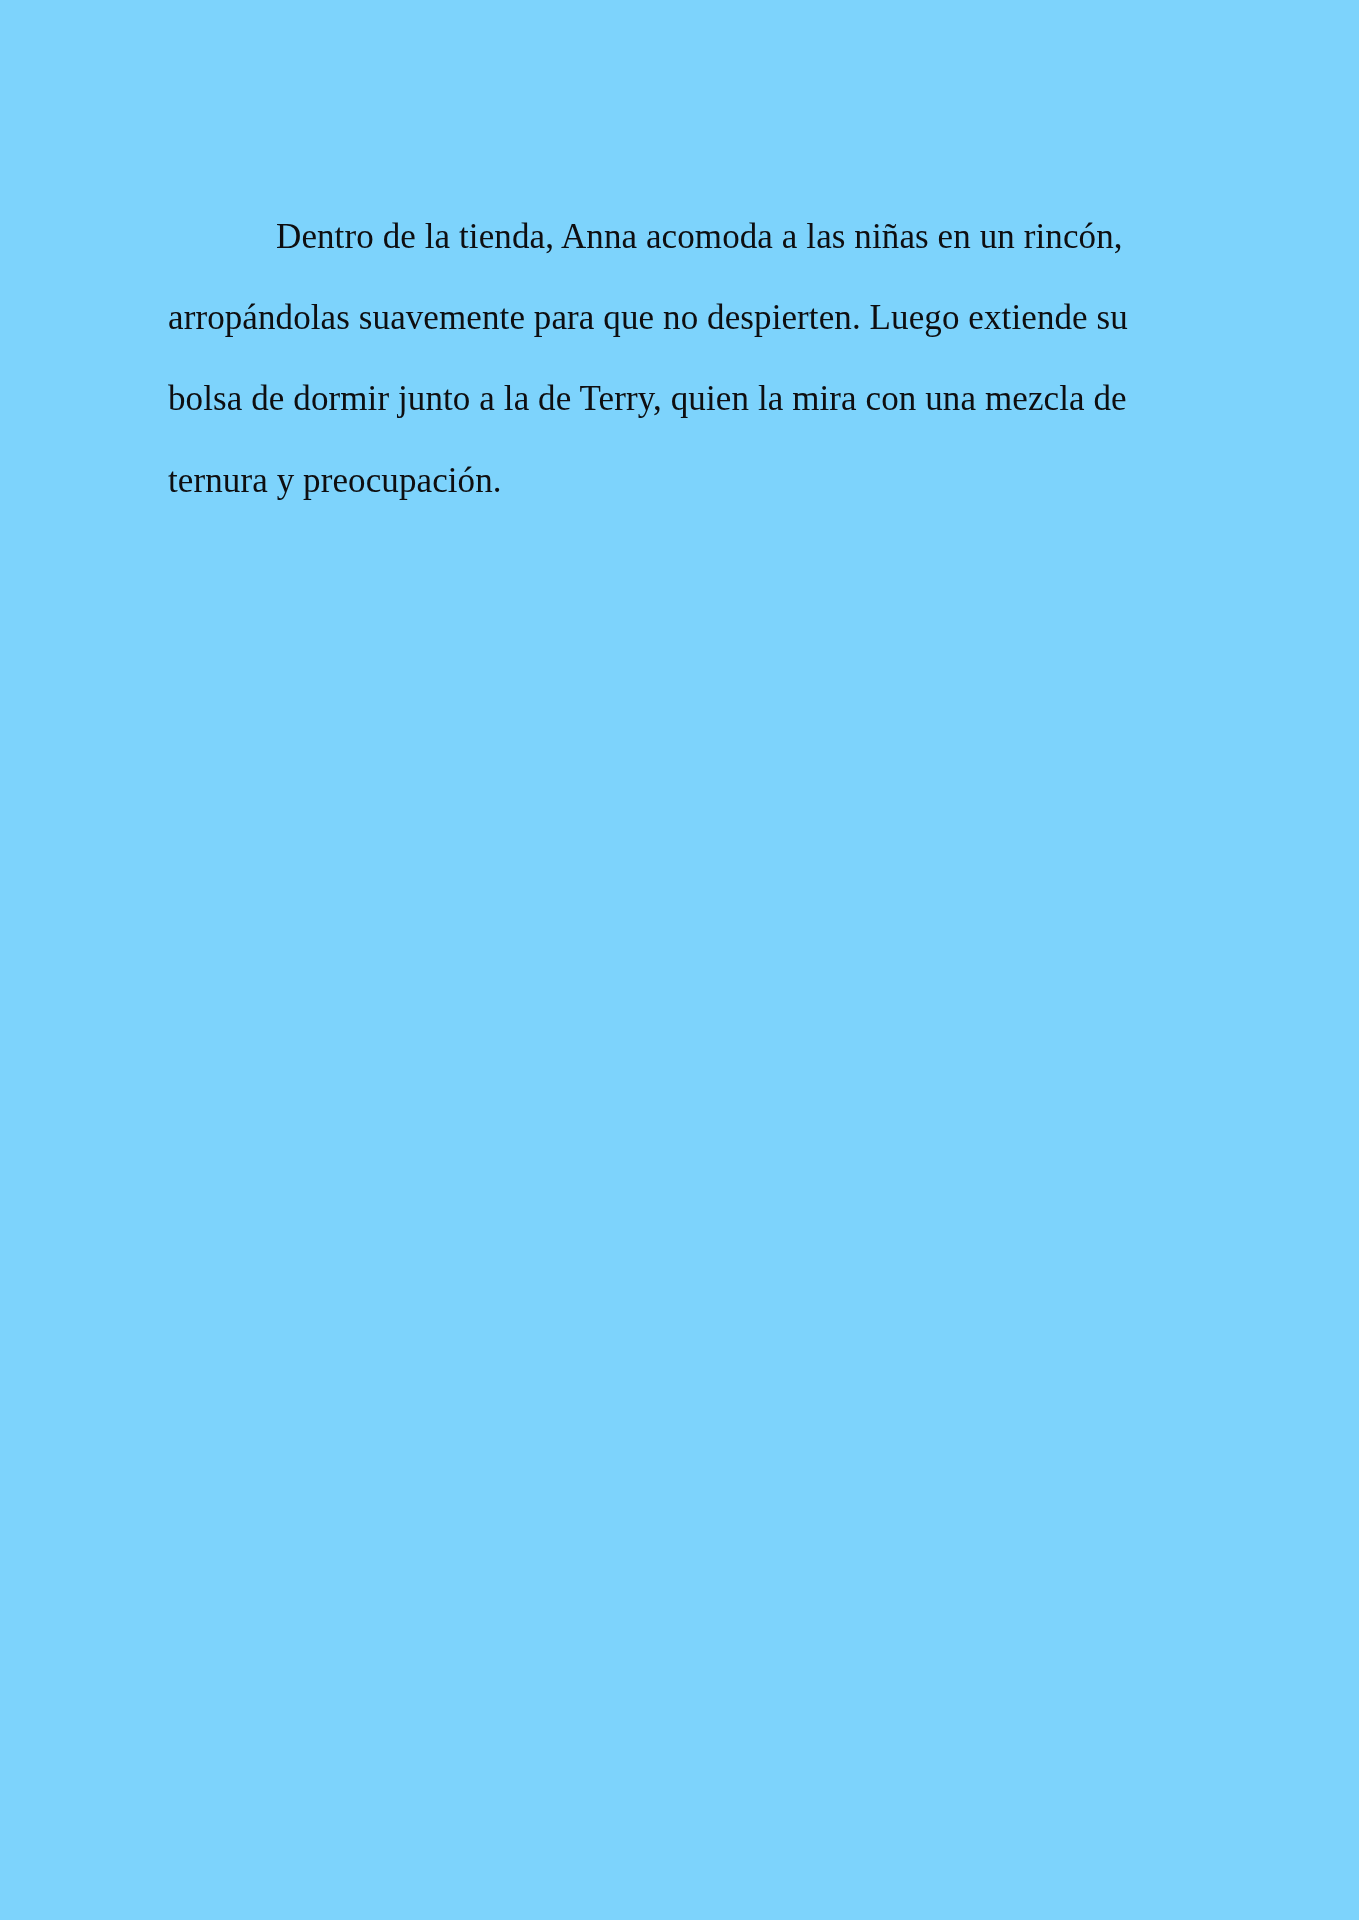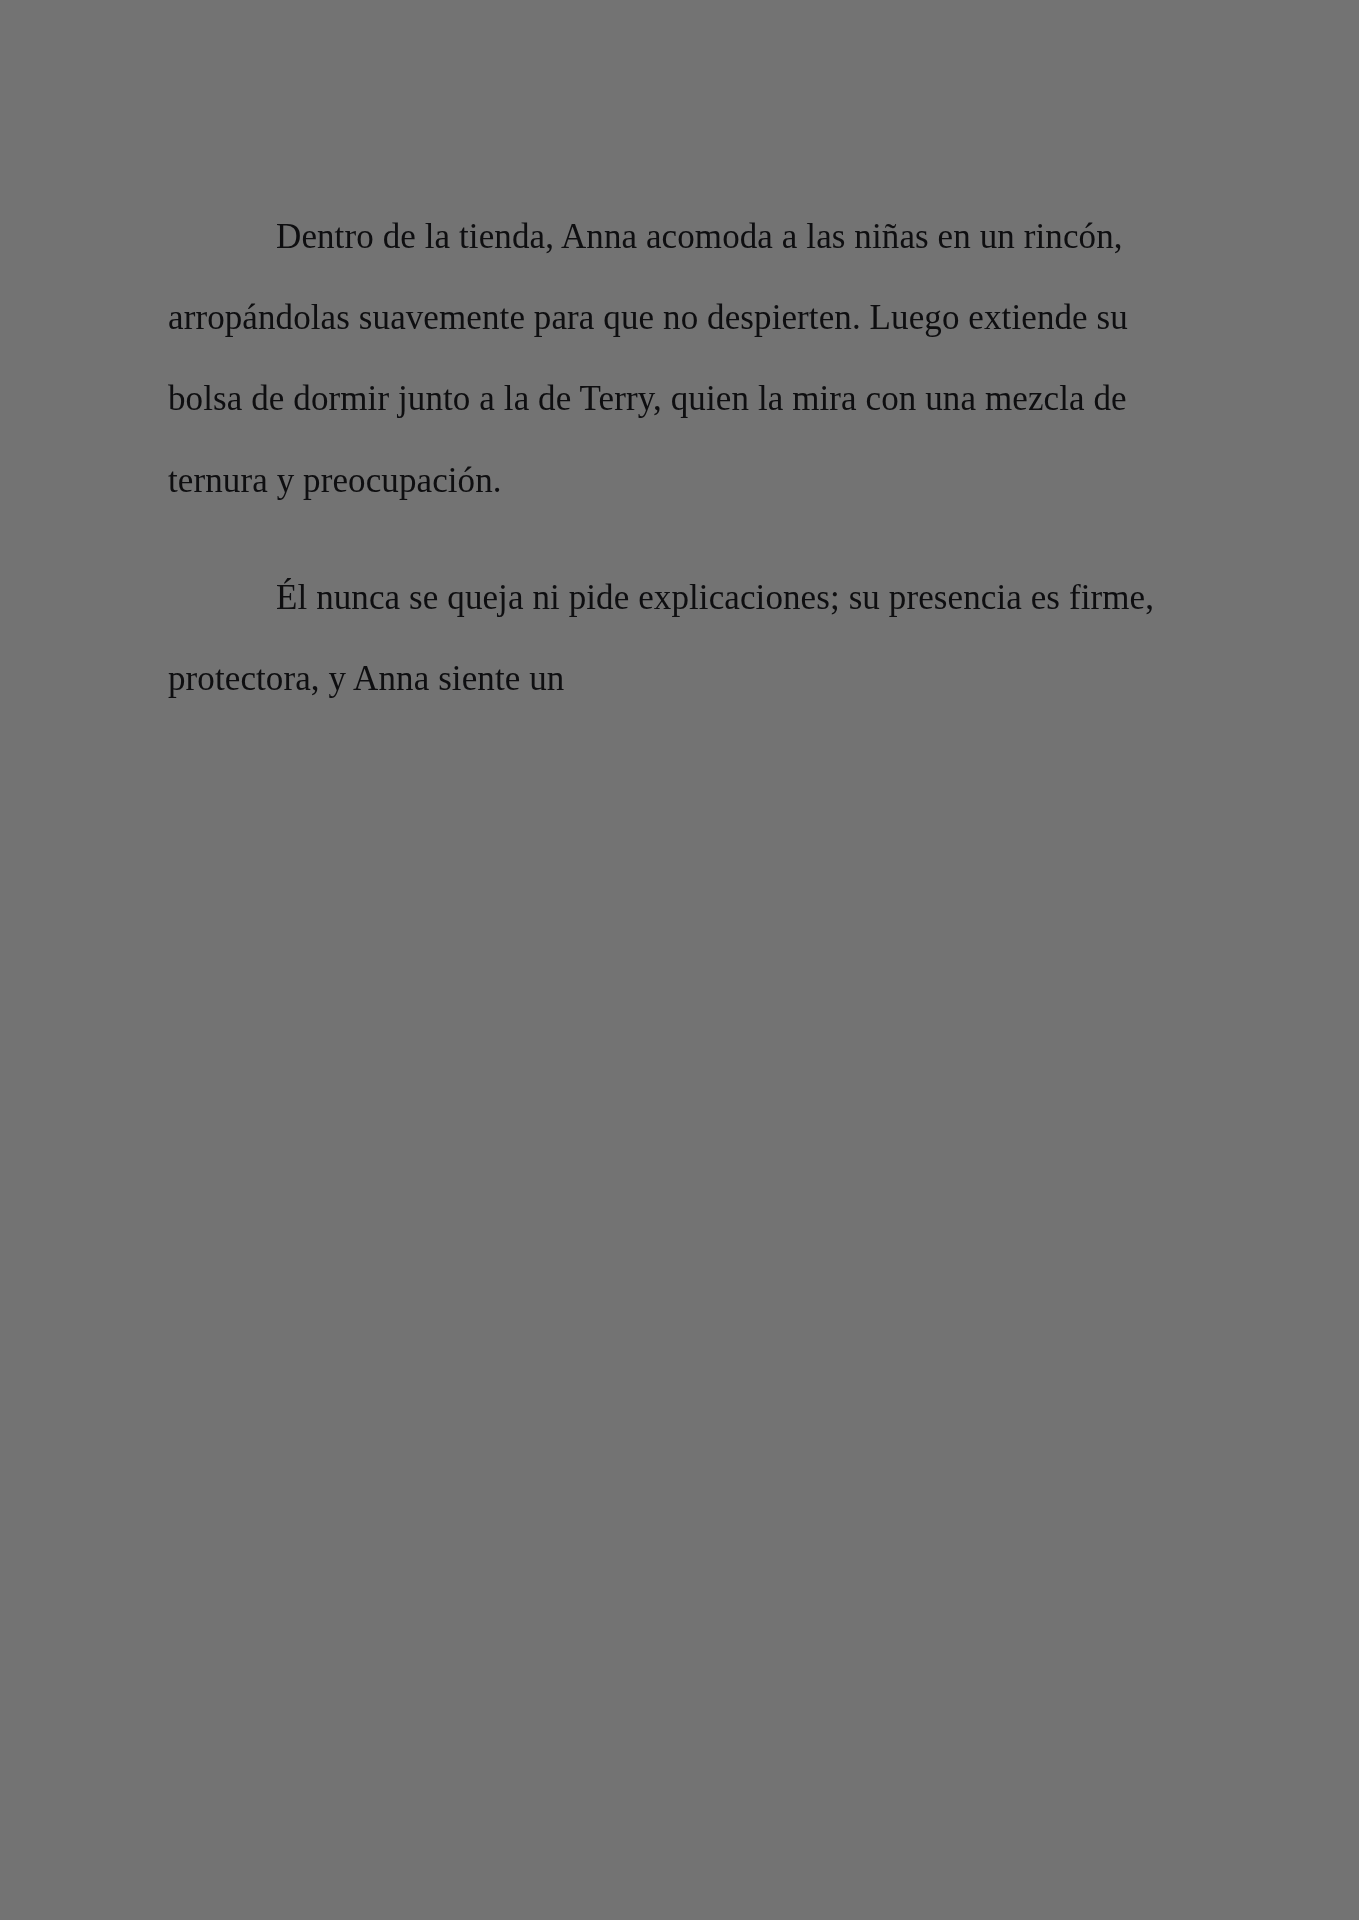--- a/index.html
+++ b/index.html
@@ -11,21 +11,21 @@
     width: 1359px;
     height: 1920px;
     font-family: "Liberation Serif", "DejaVu Serif", serif;
     color: #111111;
     -webkit-font-smoothing: antialiased;
   }
   .page {
     position: relative;
     width: 1359px;
     height: 1920px;
-    background: #737373;
+    background: #7dd3fc;
     box-sizing: border-box;
     padding: 196px 160px 60px 168px;
     overflow: hidden;
   }
   .body-text {
     font-size: 35px;
     line-height: 2.32;
     text-align: left;
     color: #0e0e10;
     letter-spacing: 0.1px;
@@ -38,15 +38,14 @@
   .para:last-child {
     margin-bottom: 0;
   }
 </style>
 </head>
 <body>
 
 <div class="page">
   <div class="body-text">
     <p class="para">Dentro de la tienda, Anna acomoda a las niñas en un rincón, arropándolas suavemente para que no despierten. Luego extiende su bolsa de dormir junto a la de Terry, quien la mira con una mezcla de ternura y preocupación.</p>
-    <p class="para">Él nunca se queja ni pide explicaciones; su presencia es firme, protectora, y Anna siente un</p>
   </div>
 </div>
 
 </body></html>

